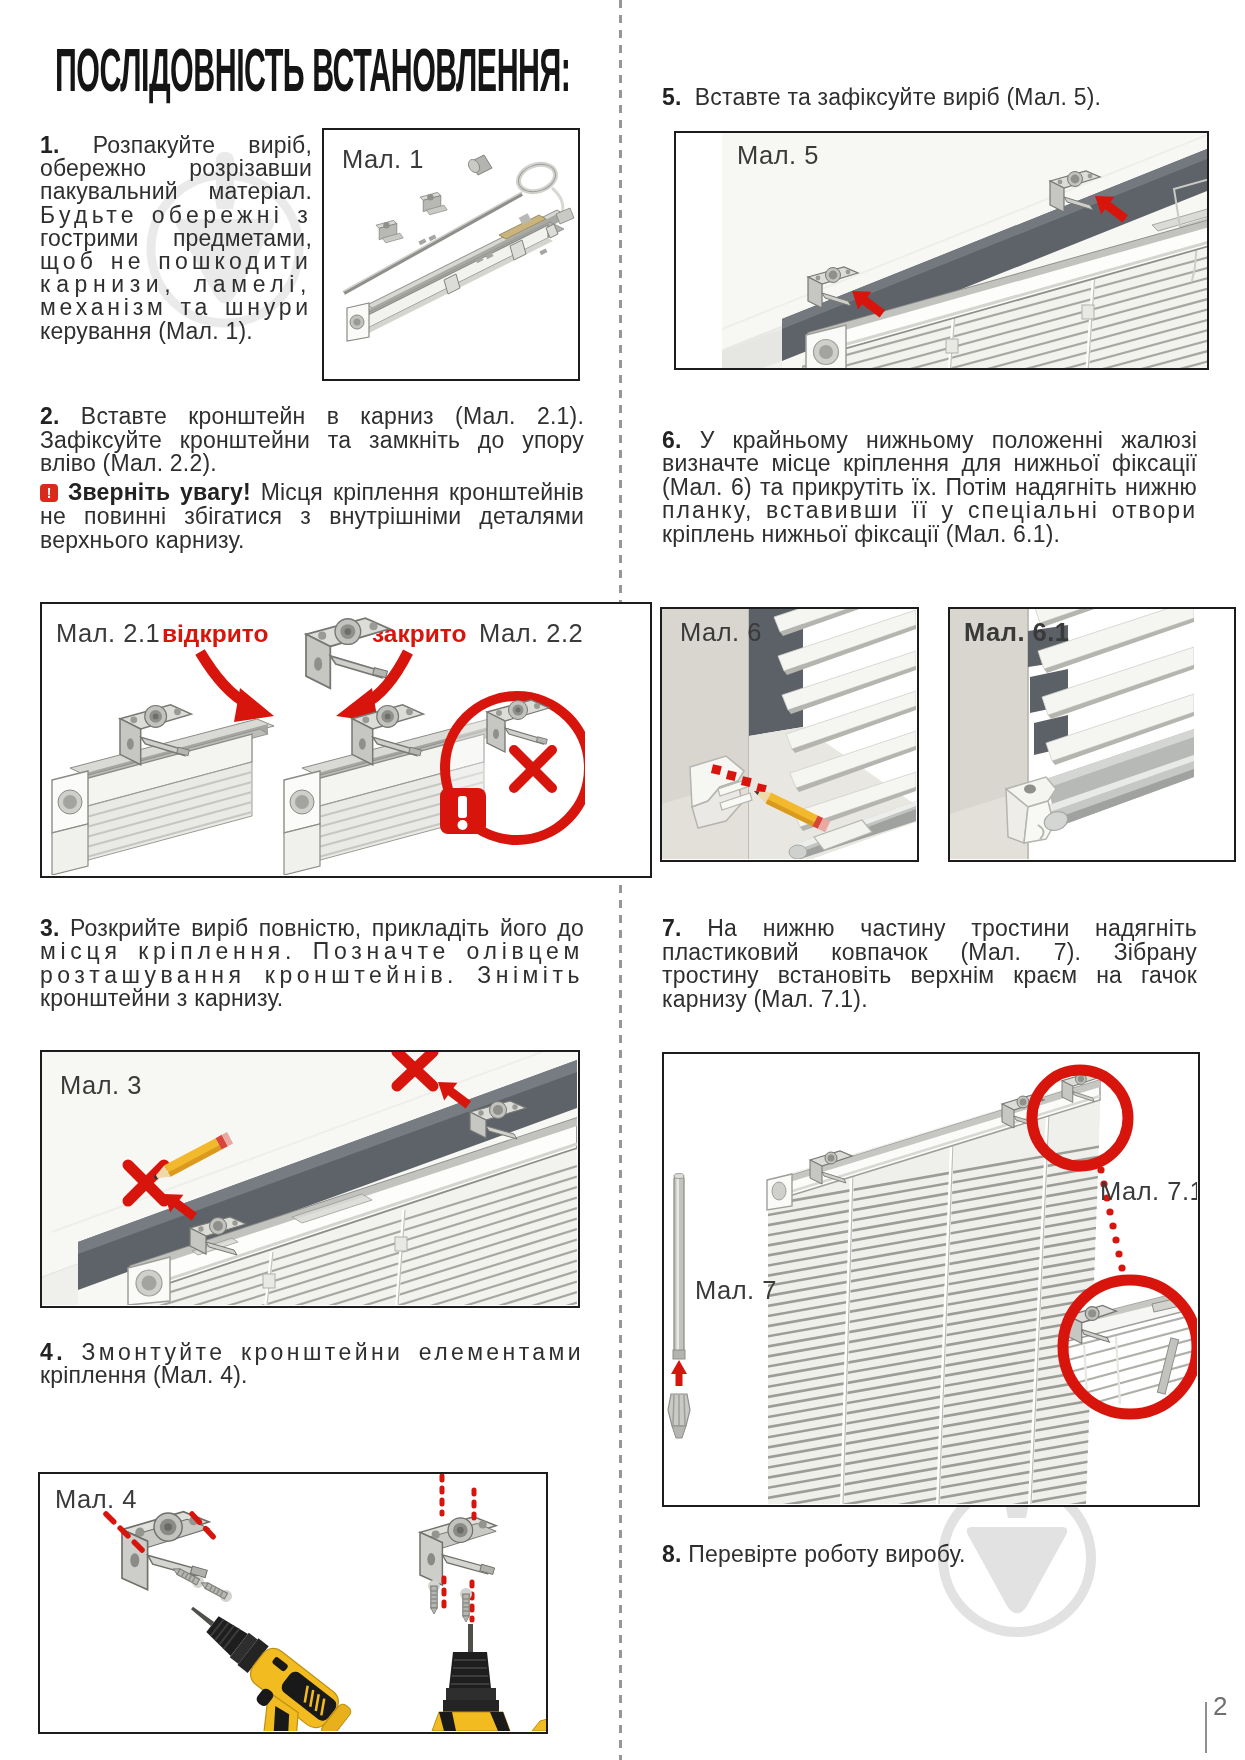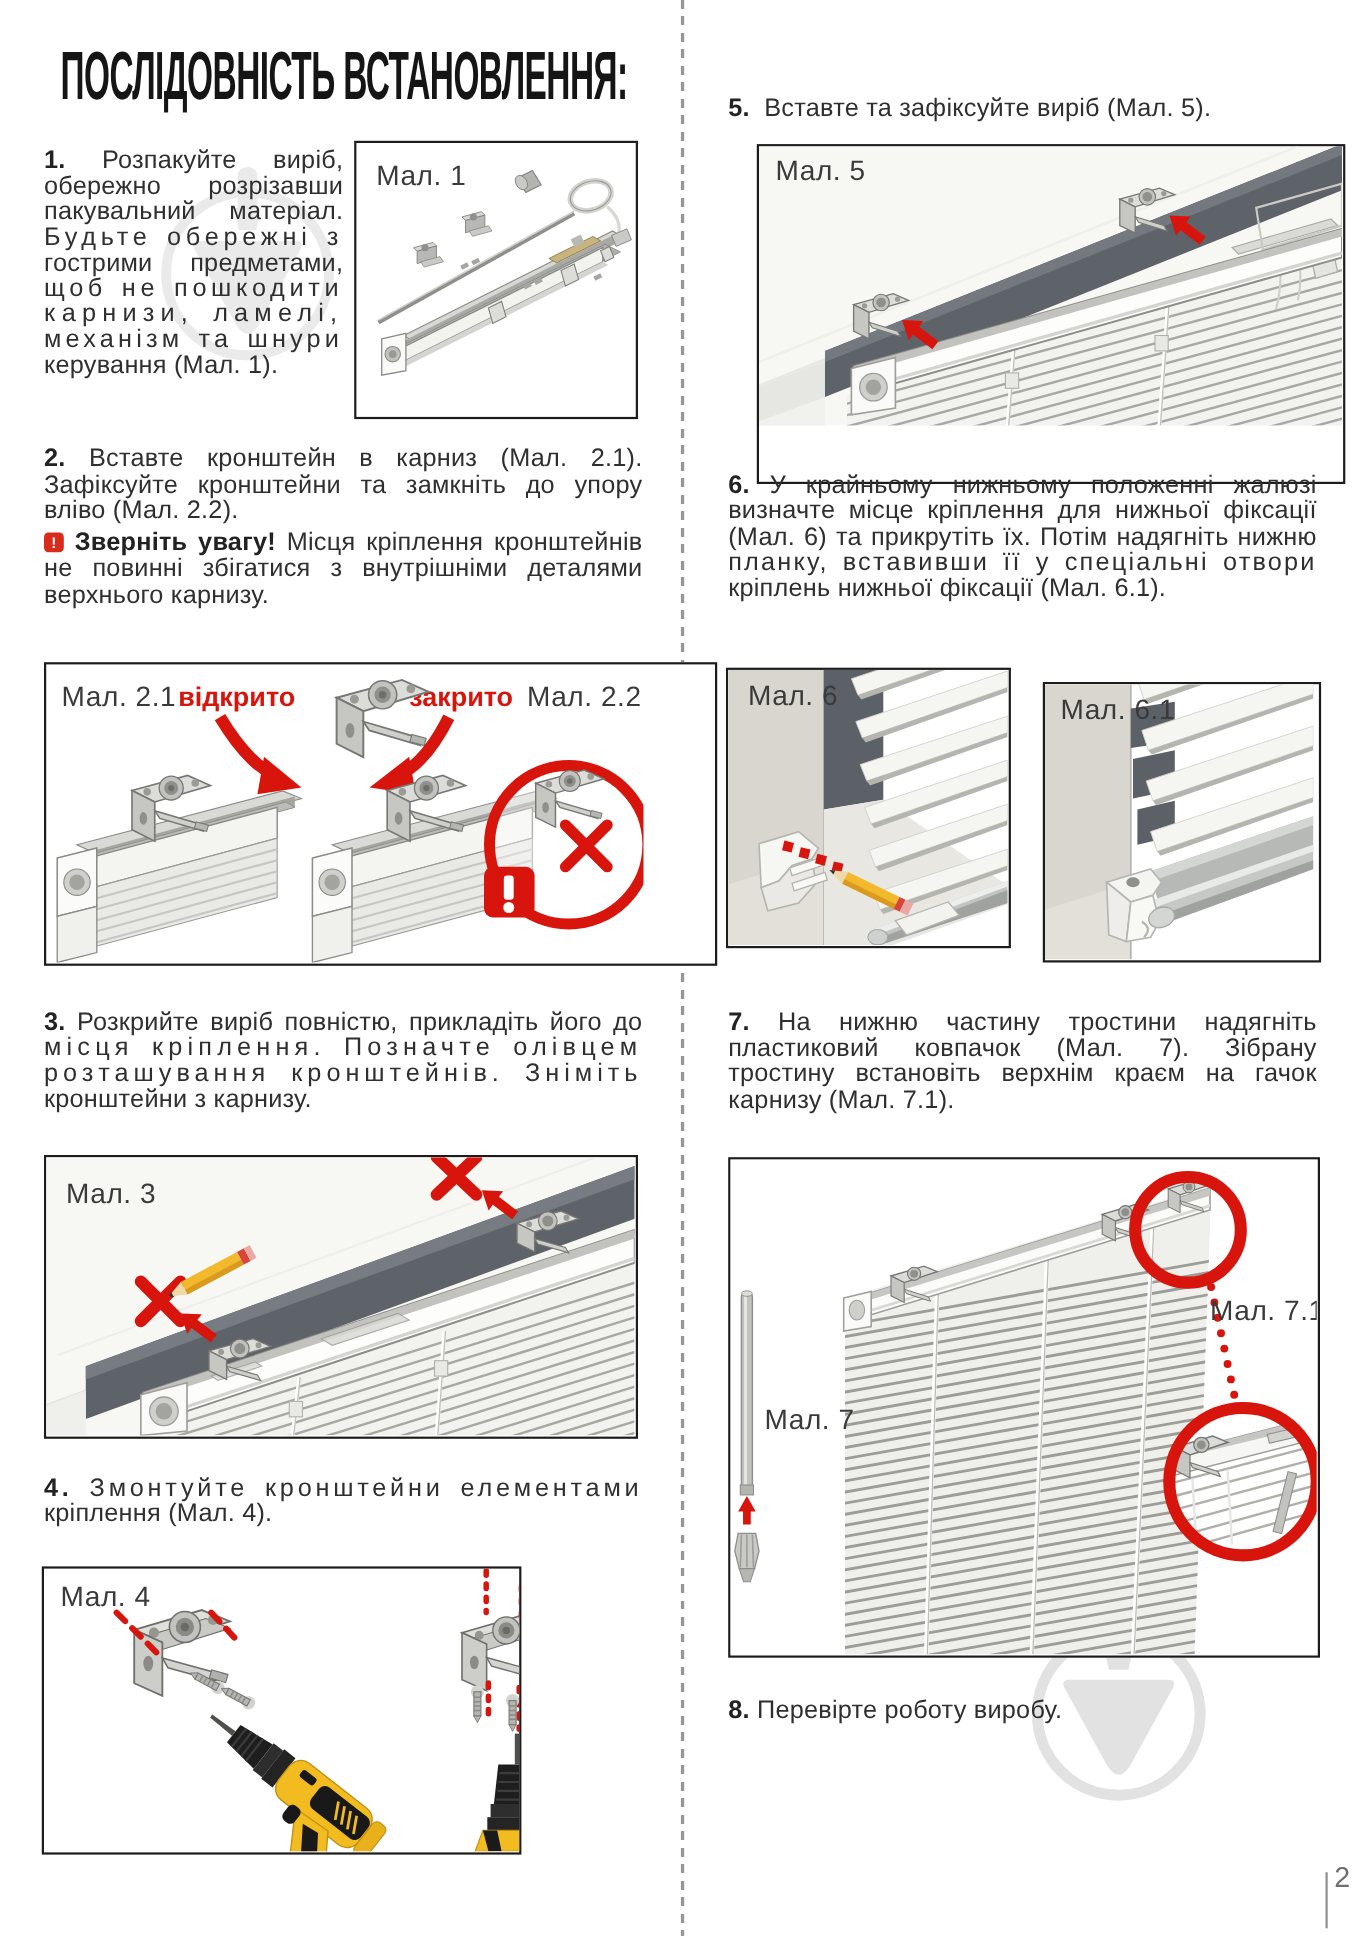--- a/index.html
+++ b/index.html
@@ -332,21 +332,21 @@
   </g>
   <text x="18" y="42" class="flabel">Мал. 3</text>
 </svg>
 </div>
 
 <div class="abs txt" style="left:40px;top:1340.8px;width:544px;">
   <div class="jl" style="letter-spacing:3.4px"><b>4.</b> Змонтуйте кронштейни елементами</div>
   <div class="jl last">кріплення (Мал. 4).</div>
 </div>
 
-<div class="figbox" id="fig4" style="left:38px;top:1424px;width:436px;height:262px;">
+<div class="figbox" id="fig4" style="left:38px;top:1472px;width:510px;height:262px;">
 <svg width="537" height="257" viewBox="0 0 537 257">
   <defs>
     <g id="brkt4">
       <polygon points="0,20 48,6 68,14 20,29" fill="#dfdfdb" stroke="#6f6f6b" stroke-width="1.3"></polygon>
       <polygon points="3,26 51,12 68,19 20,34" fill="#c9c9c5" stroke="#6f6f6b" stroke-width="0.8"></polygon>
       <circle cx="36" cy="18" r="11" fill="#c2c2be" stroke="#6f6f6b" stroke-width="1.1"></circle>
       <circle cx="36" cy="18" r="6.5" fill="#8a8a86"></circle>
       <circle cx="36" cy="18" r="3" fill="#6a6a66"></circle>
       <circle cx="14" cy="22" r="3.6" fill="#95958f"></circle>
       <circle cx="56" cy="13" r="3.6" fill="#95958f"></circle>
@@ -451,21 +451,21 @@
 
   <polygon points="500,247 537,237 537,257 492,257" fill="#f2bb1f" stroke="#bf8f15" stroke-width="1"></polygon>
   <polygon points="512,250 537,243 537,251 510,257" fill="#191919"></polygon>
 </svg>
 </div>
 
 <div class="abs txt" style="left:662px;top:57.7px;width:535px;margin-top:28px;">
   <div class="jl last"><b>5.</b>&nbsp; Вставте та зафіксуйте виріб (Мал. 5).</div>
 </div>
 
-<div class="figbox" id="fig5" style="left:688px;top:131px;width:535px;height:309px;">
+<div class="figbox" id="fig5" style="left:674px;top:131px;width:535px;height:239px;padding-left:46px;">
 <svg width="530" height="254" viewBox="0 0 530 254">
   <defs>
     <g id="brkt5">
       <polygon points="0,14 36,4 50,10 14,21" fill="#dcdcd8" stroke="#777773" stroke-width="1.2"></polygon>
       <circle cx="25" cy="12" r="7.5" fill="#c2c2be" stroke="#777773" stroke-width="1"></circle>
       <circle cx="25" cy="12" r="4.4" fill="#8f8f8b"></circle>
       <circle cx="10" cy="15" r="2.4" fill="#9a9a96"></circle>
       <circle cx="40" cy="9" r="2.4" fill="#9a9a96"></circle>
       <polygon points="0,14 0,38 14,45 14,21" fill="#c6c6c2" stroke="#777773" stroke-width="1.2"></polygon>
       <polygon points="14,30 40,38 43,43 17,35" fill="#cfcfcb" stroke="#777773" stroke-width="1"></polygon>
@@ -609,21 +609,21 @@
     <polygon points="0,0 5,-2 5,2" fill="#333333"></polygon>
     <rect x="16" y="-6" width="52" height="12" fill="#f3b92c"></rect>
     <rect x="16" y="1.5" width="52" height="4.5" fill="#d99a1f"></rect>
     <rect x="68" y="-6" width="6" height="12" fill="#d8453a"></rect>
     <rect x="74" y="-6" width="8" height="12" fill="#e9a8a2"></rect>
   </g>
   <text x="18" y="32" class="flabel">Мал. 6</text>
 </svg>
 </div>
 
-<div class="figbox" id="fig61" style="left:948px;top:620px;width:253px;height:255px;">
+<div class="figbox" id="fig61" style="left:948px;top:607px;width:288px;height:255px;font-weight:bold;">
 <svg width="244" height="250" viewBox="0 0 244 250">
   <rect x="0" y="0" width="244" height="250" fill="#ffffff"></rect>
   <rect x="0" y="0" width="78" height="250" fill="#d9d6cf"></rect>
   <polygon points="0,205 78,180 78,250 0,250" fill="#e3e0d9"></polygon>
   <line x1="78" y1="0" x2="78" y2="250" stroke="#b7b4ad" stroke-width="1.6"></line>
   <polygon points="78,22 118,16 118,52 78,58" fill="#5c6167"></polygon>
   <polygon points="80,68 118,60 118,96 80,104" fill="#5c6167"></polygon>
   <polygon points="84,114 118,106 118,138 84,146" fill="#5c6167"></polygon>
   <g>
     <polygon points="84,-4 244,-57 244,-39 90,14" fill="#f5f5f2" stroke="#cfcfca" stroke-width="0.8"></polygon>

